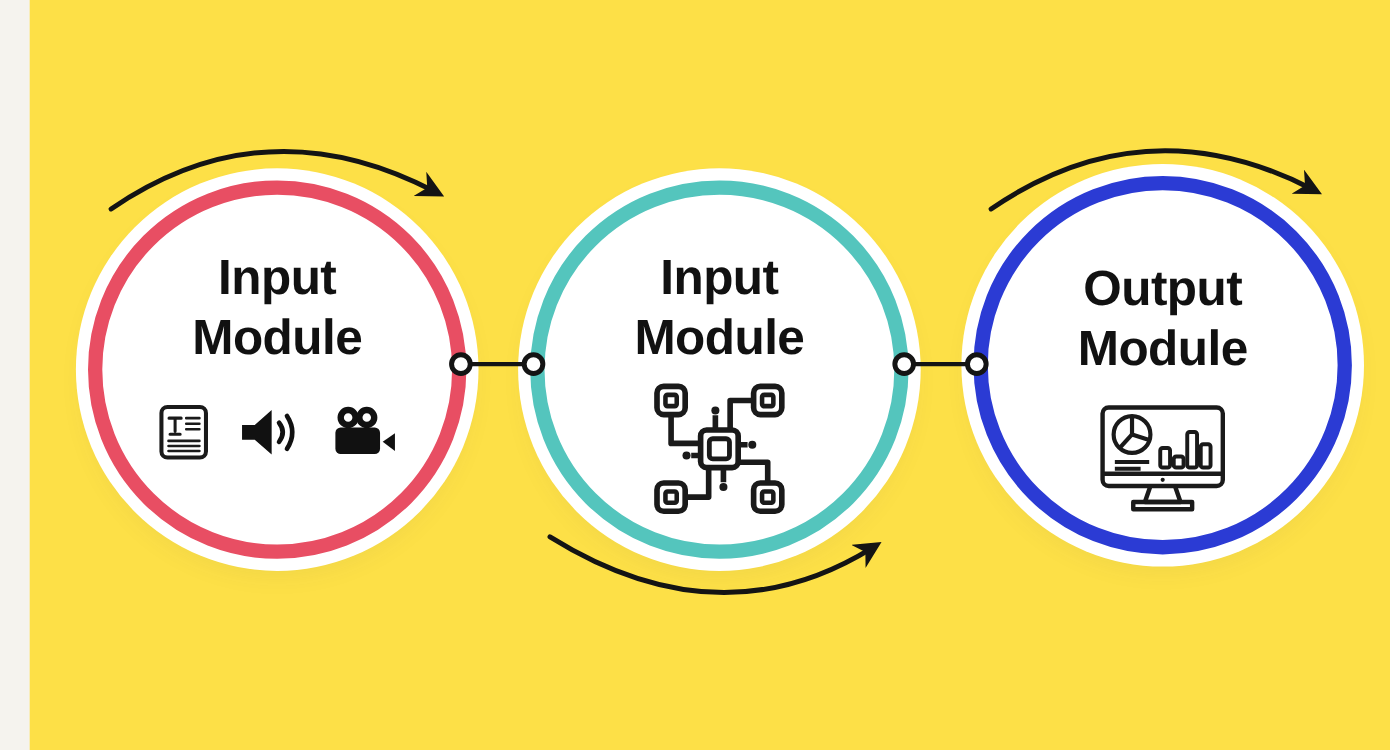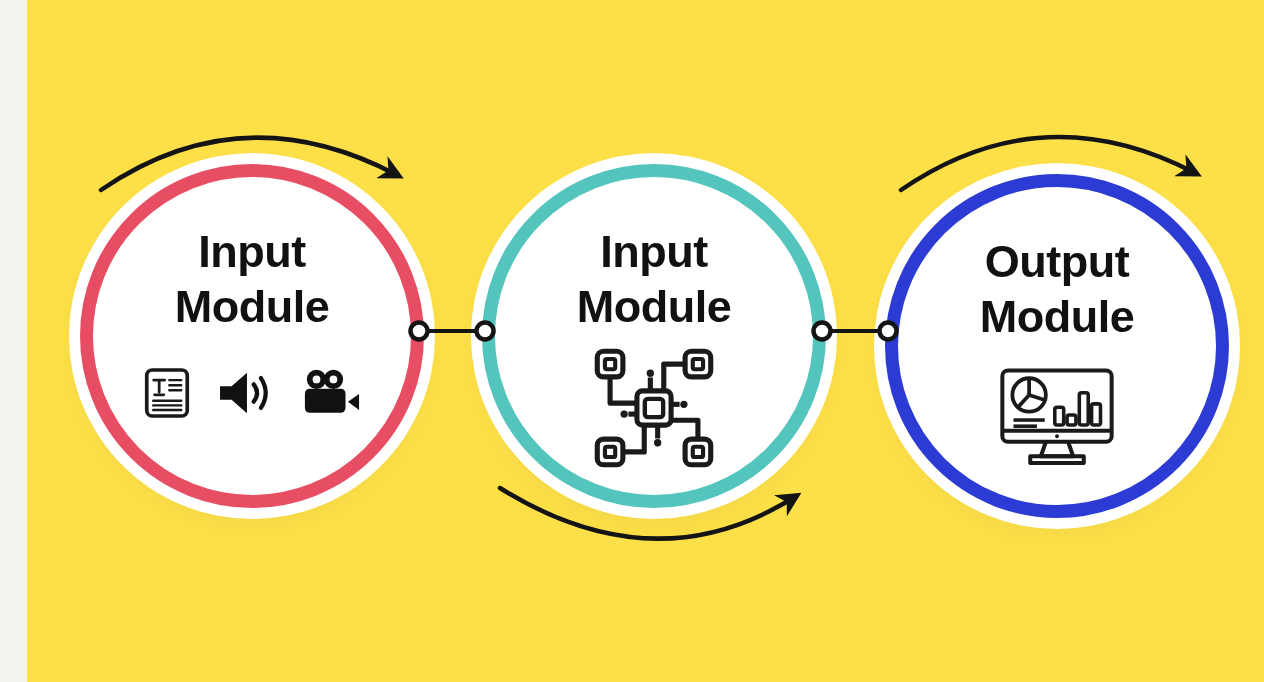--- a/index.html
+++ b/index.html
@@ -25,21 +25,21 @@
     border: 13px solid #ccc; 
     background: #ffffff;
     box-shadow: 0 0 0 11px #ffffff, 0 10px 26px rgba(80,80,80,0.10);
     display: flex;
     flex-direction: column;
     align-items: center;
     padding-top: 48px;
   }
   .module-circle.m0 { left: 53px;  top: 164px; }
   .module-circle.m1 { left: 455px; top: 164px; }
-  .module-circle.m2 { left: 858px; top: 174px; }
+  .module-circle.m2 { left: 858px; top: 160px; justify-content: center; }
 
   .module-title {
     margin: 0;
     width: 230px;
     text-align: center;
     font-size: 45px;
     line-height: 1.22;
     font-weight: 700;
     color: #111111;
     letter-spacing: -0.5px;

